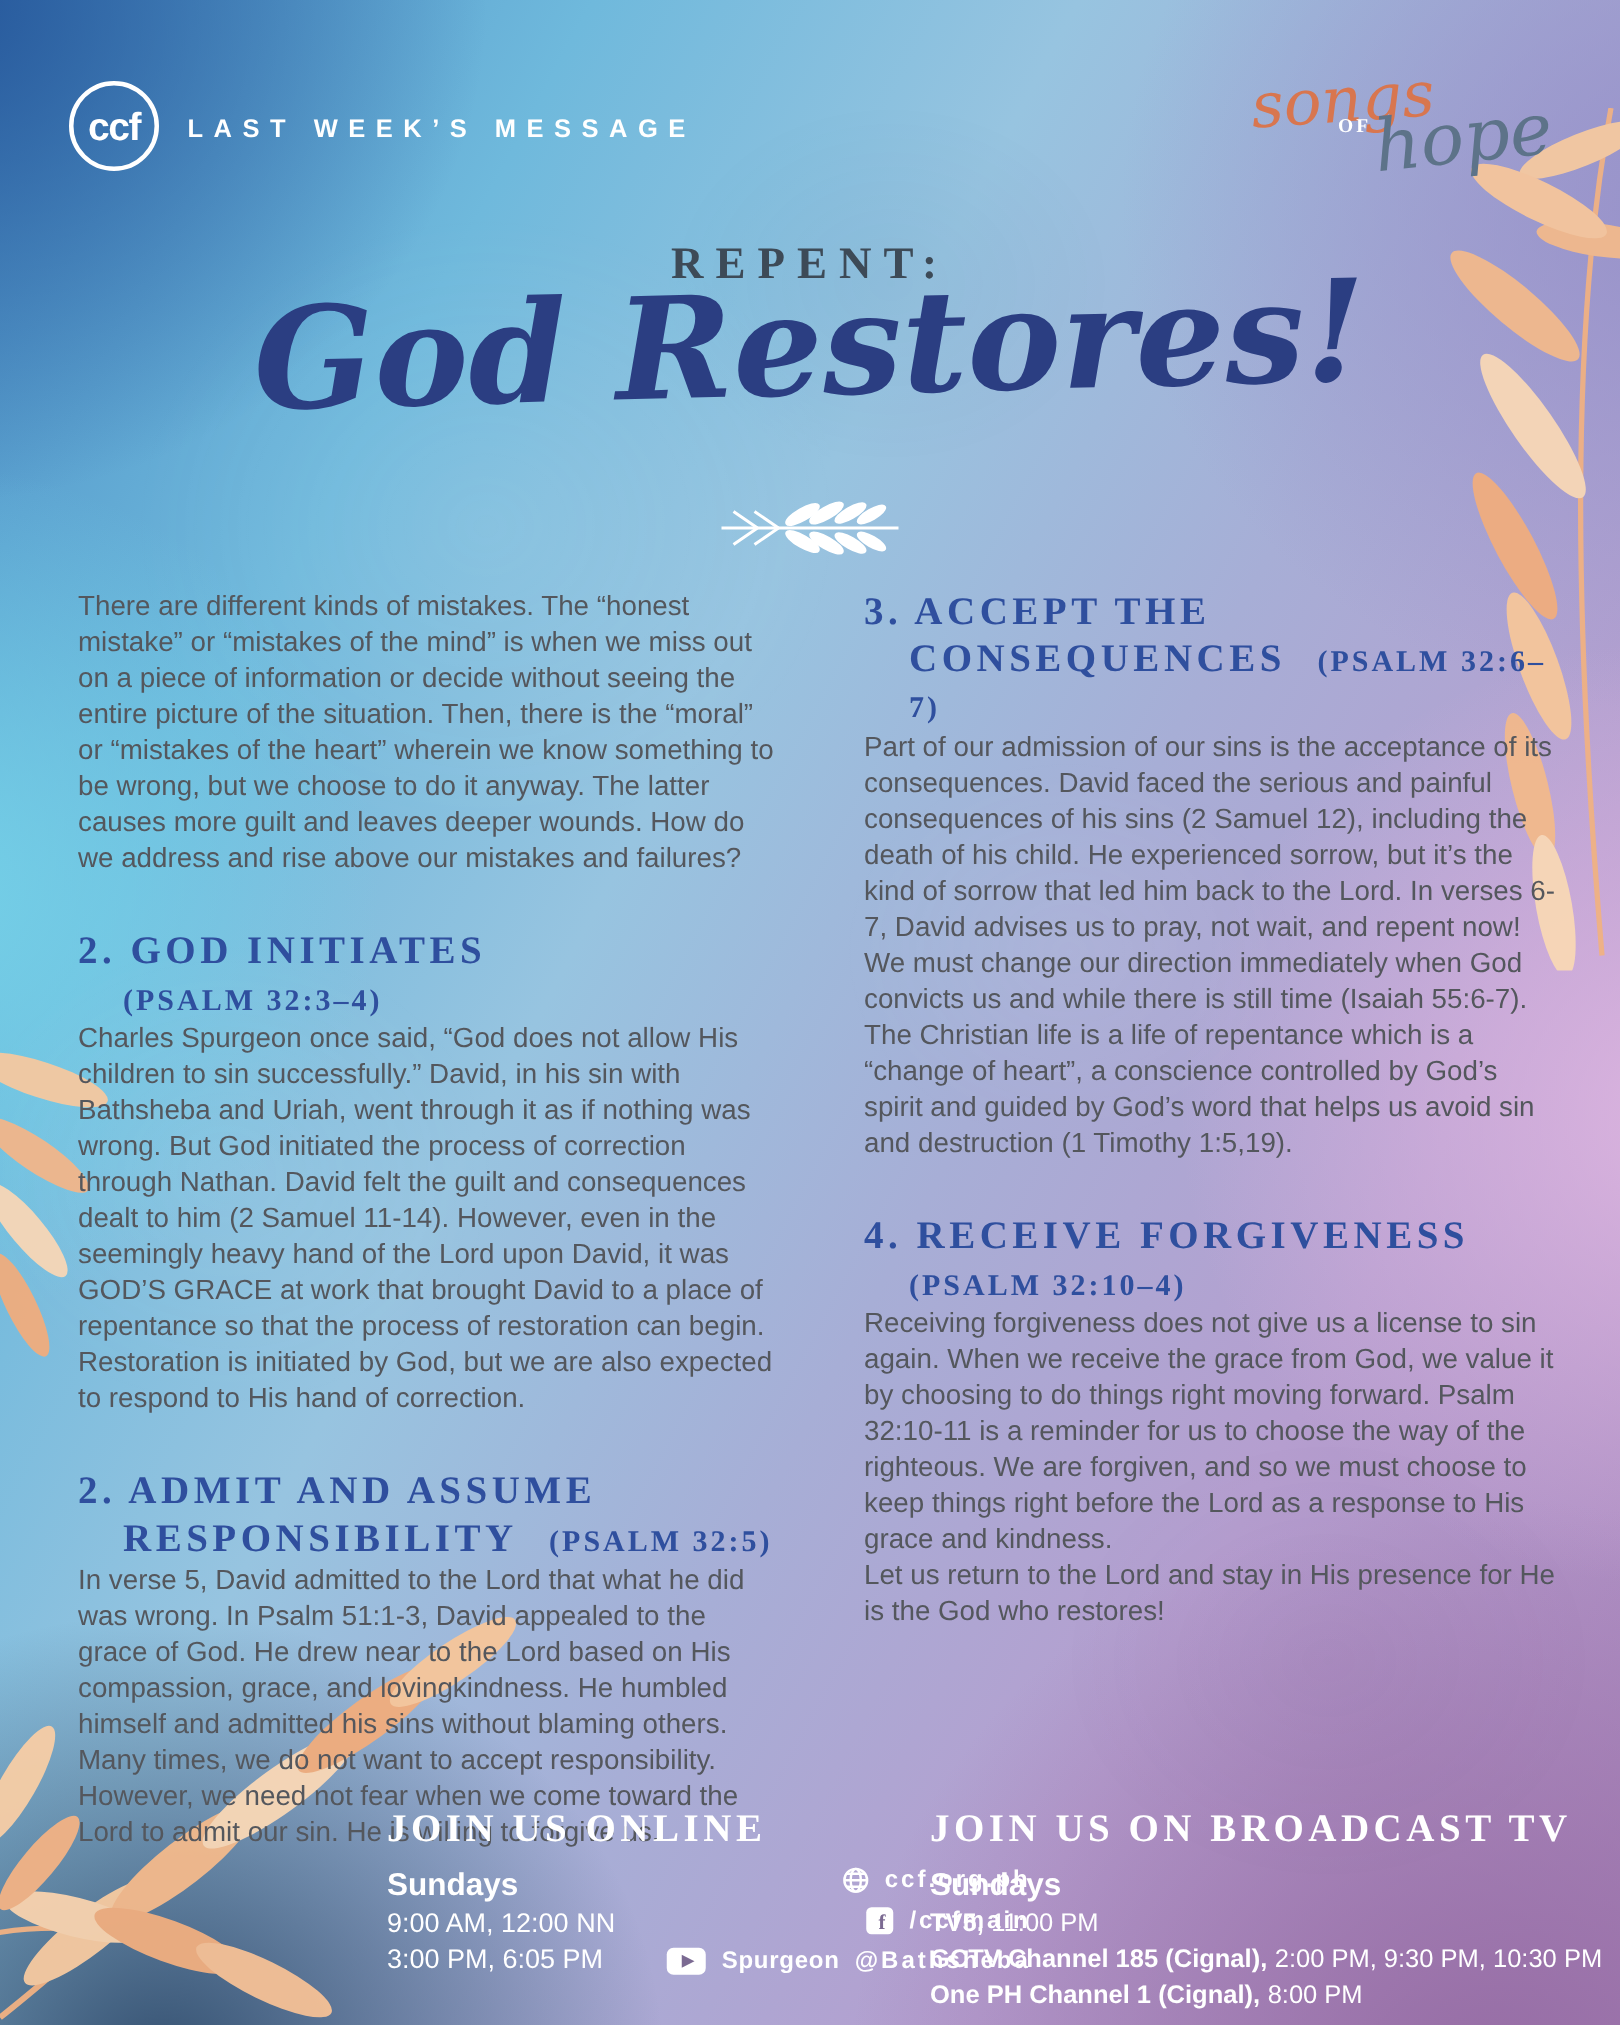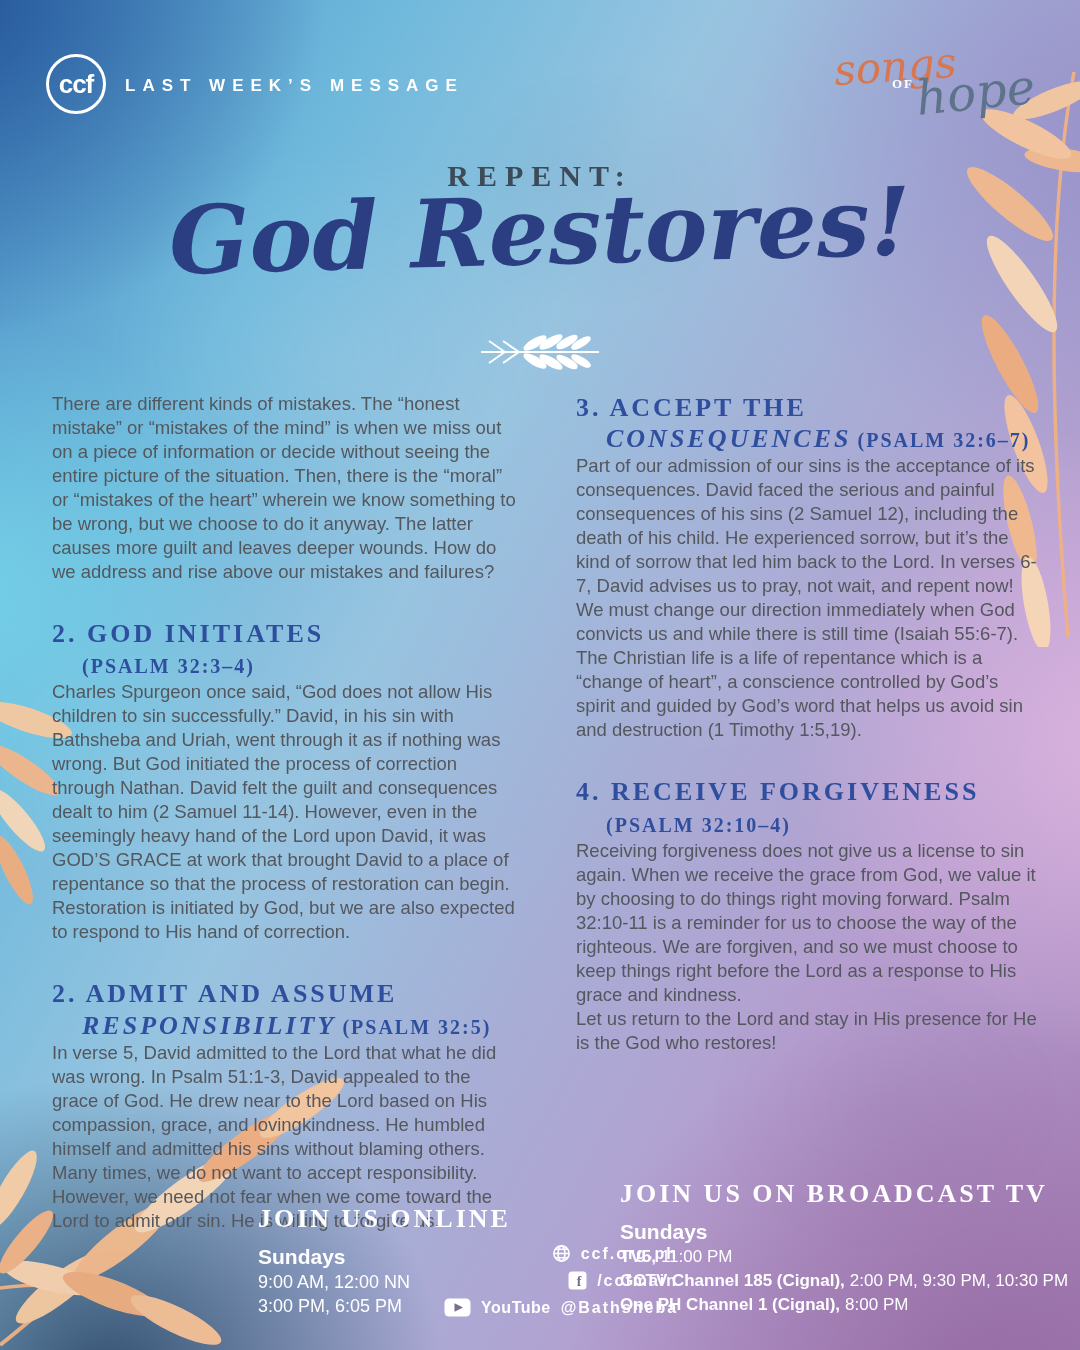--- a/index.html
+++ b/index.html
@@ -50,28 +50,28 @@
   
   .col { position:absolute; top:392px; }
   .col-left  { left:52px;  width:466px; }
   .col-right { left:576px; width:462px; }
   p.body { font-size:18.5px; line-height:24px; color:#54575d; margin:0; }
   .sec { margin-top:34px; }
   .col-right .sec:first-child { margin-top:0; }
   .sec-head { font-family:"Liberation Serif", serif; font-weight:700; color:#2f4f9e;
     font-size:26px; letter-spacing:3px; line-height:1.2; }
   .sec-l2 { padding-left:30px; }
-  .sec-l2 .t2:not(:empty) { margin-right:6px;font-style:italic; }
+  .sec-l2 .t2:not(:empty) { margin-right:21px; }
   .ref { font-size:20px; letter-spacing:2px; }
   .sec-body { margin-top:12px; }
   .closing { margin-top:24px; }
 
   
   .footer-online { position:absolute; left:258px; top:1204px; color:#fff; }
-  .footer-tv     { position:absolute; left:620px; top:1179px; color:#fff; width:440px; }
+  .footer-tv     { position:absolute; left:620px; top:1204px; color:#fff; width:440px; }
   .f-head { font-family:"Liberation Serif", serif; font-weight:700; font-size:26px;
     letter-spacing:3px; color:#fff; }
   .f-cols { display:flex; gap:34px; margin-top:10px; }
   .f-day { font-weight:700; font-size:21px; line-height:26px; }
   .f-times { font-size:18px; line-height:24px; }
   .link-row { display:flex; align-items:center; gap:10px; margin-bottom:8px;justify-content:flex-end; }
   .link-label { font-size:16px; letter-spacing:2px; font-weight:600; }
   .yt-wordmark { font-size:16px; font-weight:700; letter-spacing:0.5px; }
   .tv-line { font-size:17px; line-height:24px; white-space:nowrap; }
   .tv-ch { font-weight:700; margin-right:5px; }
@@ -223,21 +223,21 @@
             <rect x="0.5" y="0.5" width="18" height="18" rx="3.5" fill="#fff"></rect>
             <text x="11" y="15" font-size="14" font-weight="bold" fill="#7b6a92" text-anchor="middle" font-family="Liberation Serif, serif">f</text>
           </svg>
           <span class="link-label">/ccfmain</span>
         </div>
         <div class="link-row">
           <svg width="27" height="19" viewBox="0 0 27 19">
             <rect x="0.5" y="0.5" width="26" height="18" rx="4.5" fill="#fff"></rect>
             <path d="M10.5 5.2 L19 9.5 L10.5 13.8 Z" fill="#7b6a92"></path>
           </svg>
-          <span class="yt-wordmark">YouTube</span>
+          <span class="yt-wordmark">Spurgeon</span>
           <span class="link-label">@Bathsheba</span>
         </div>
       </div>
     </div>
   </div>
 
   <div class="footer-tv">
     <div class="f-head">JOIN US ON BROADCAST TV</div>
     <div style="margin-top:10px;">
       <div class="f-day">Sundays</div>

